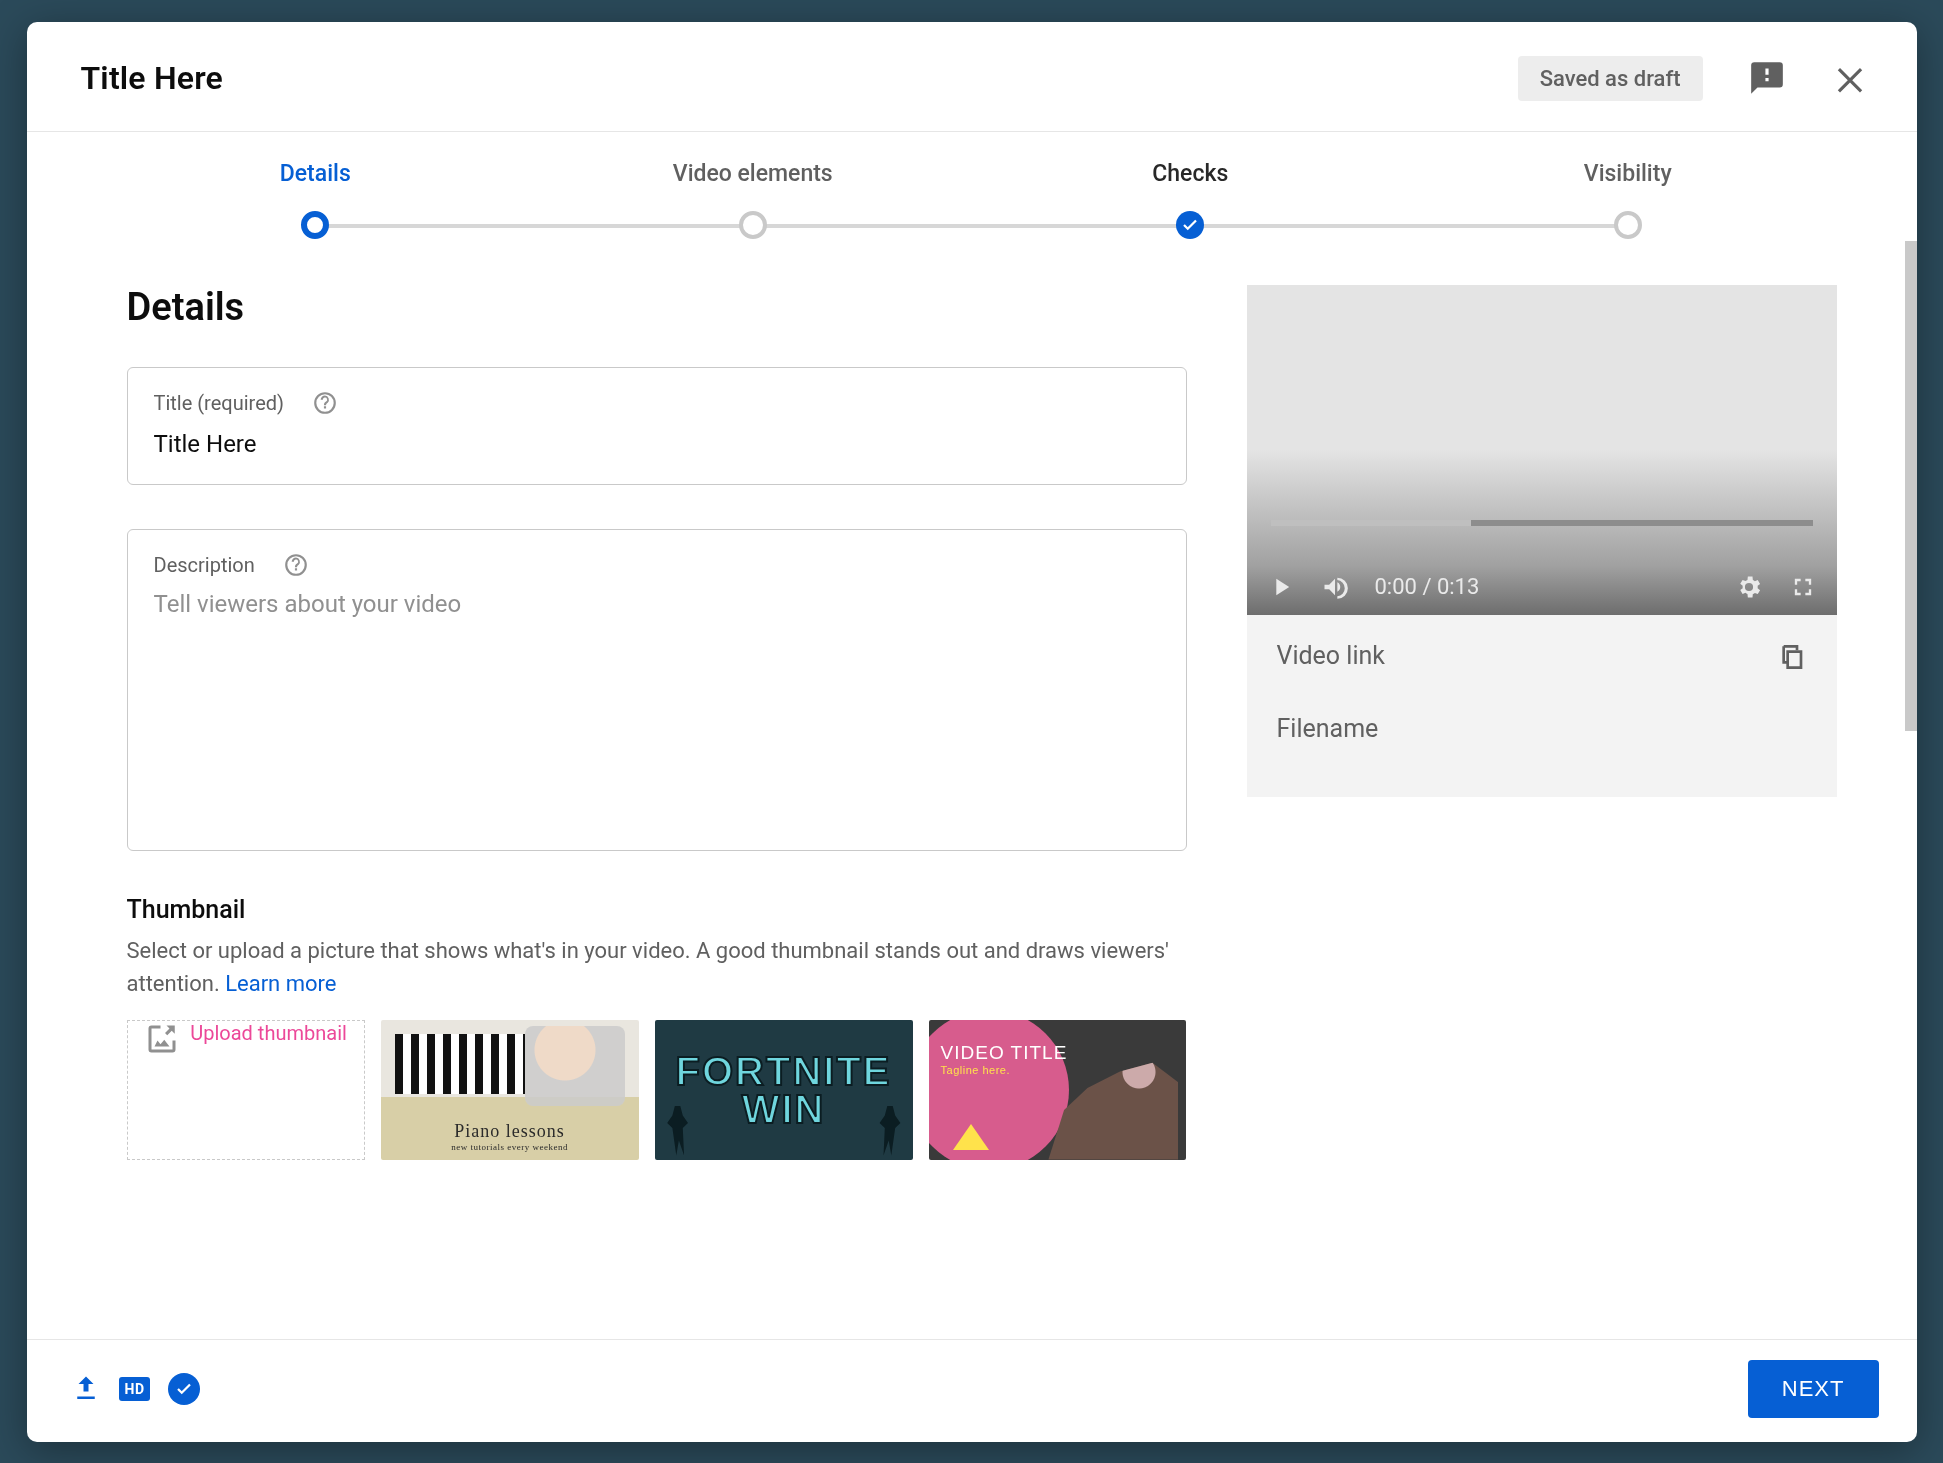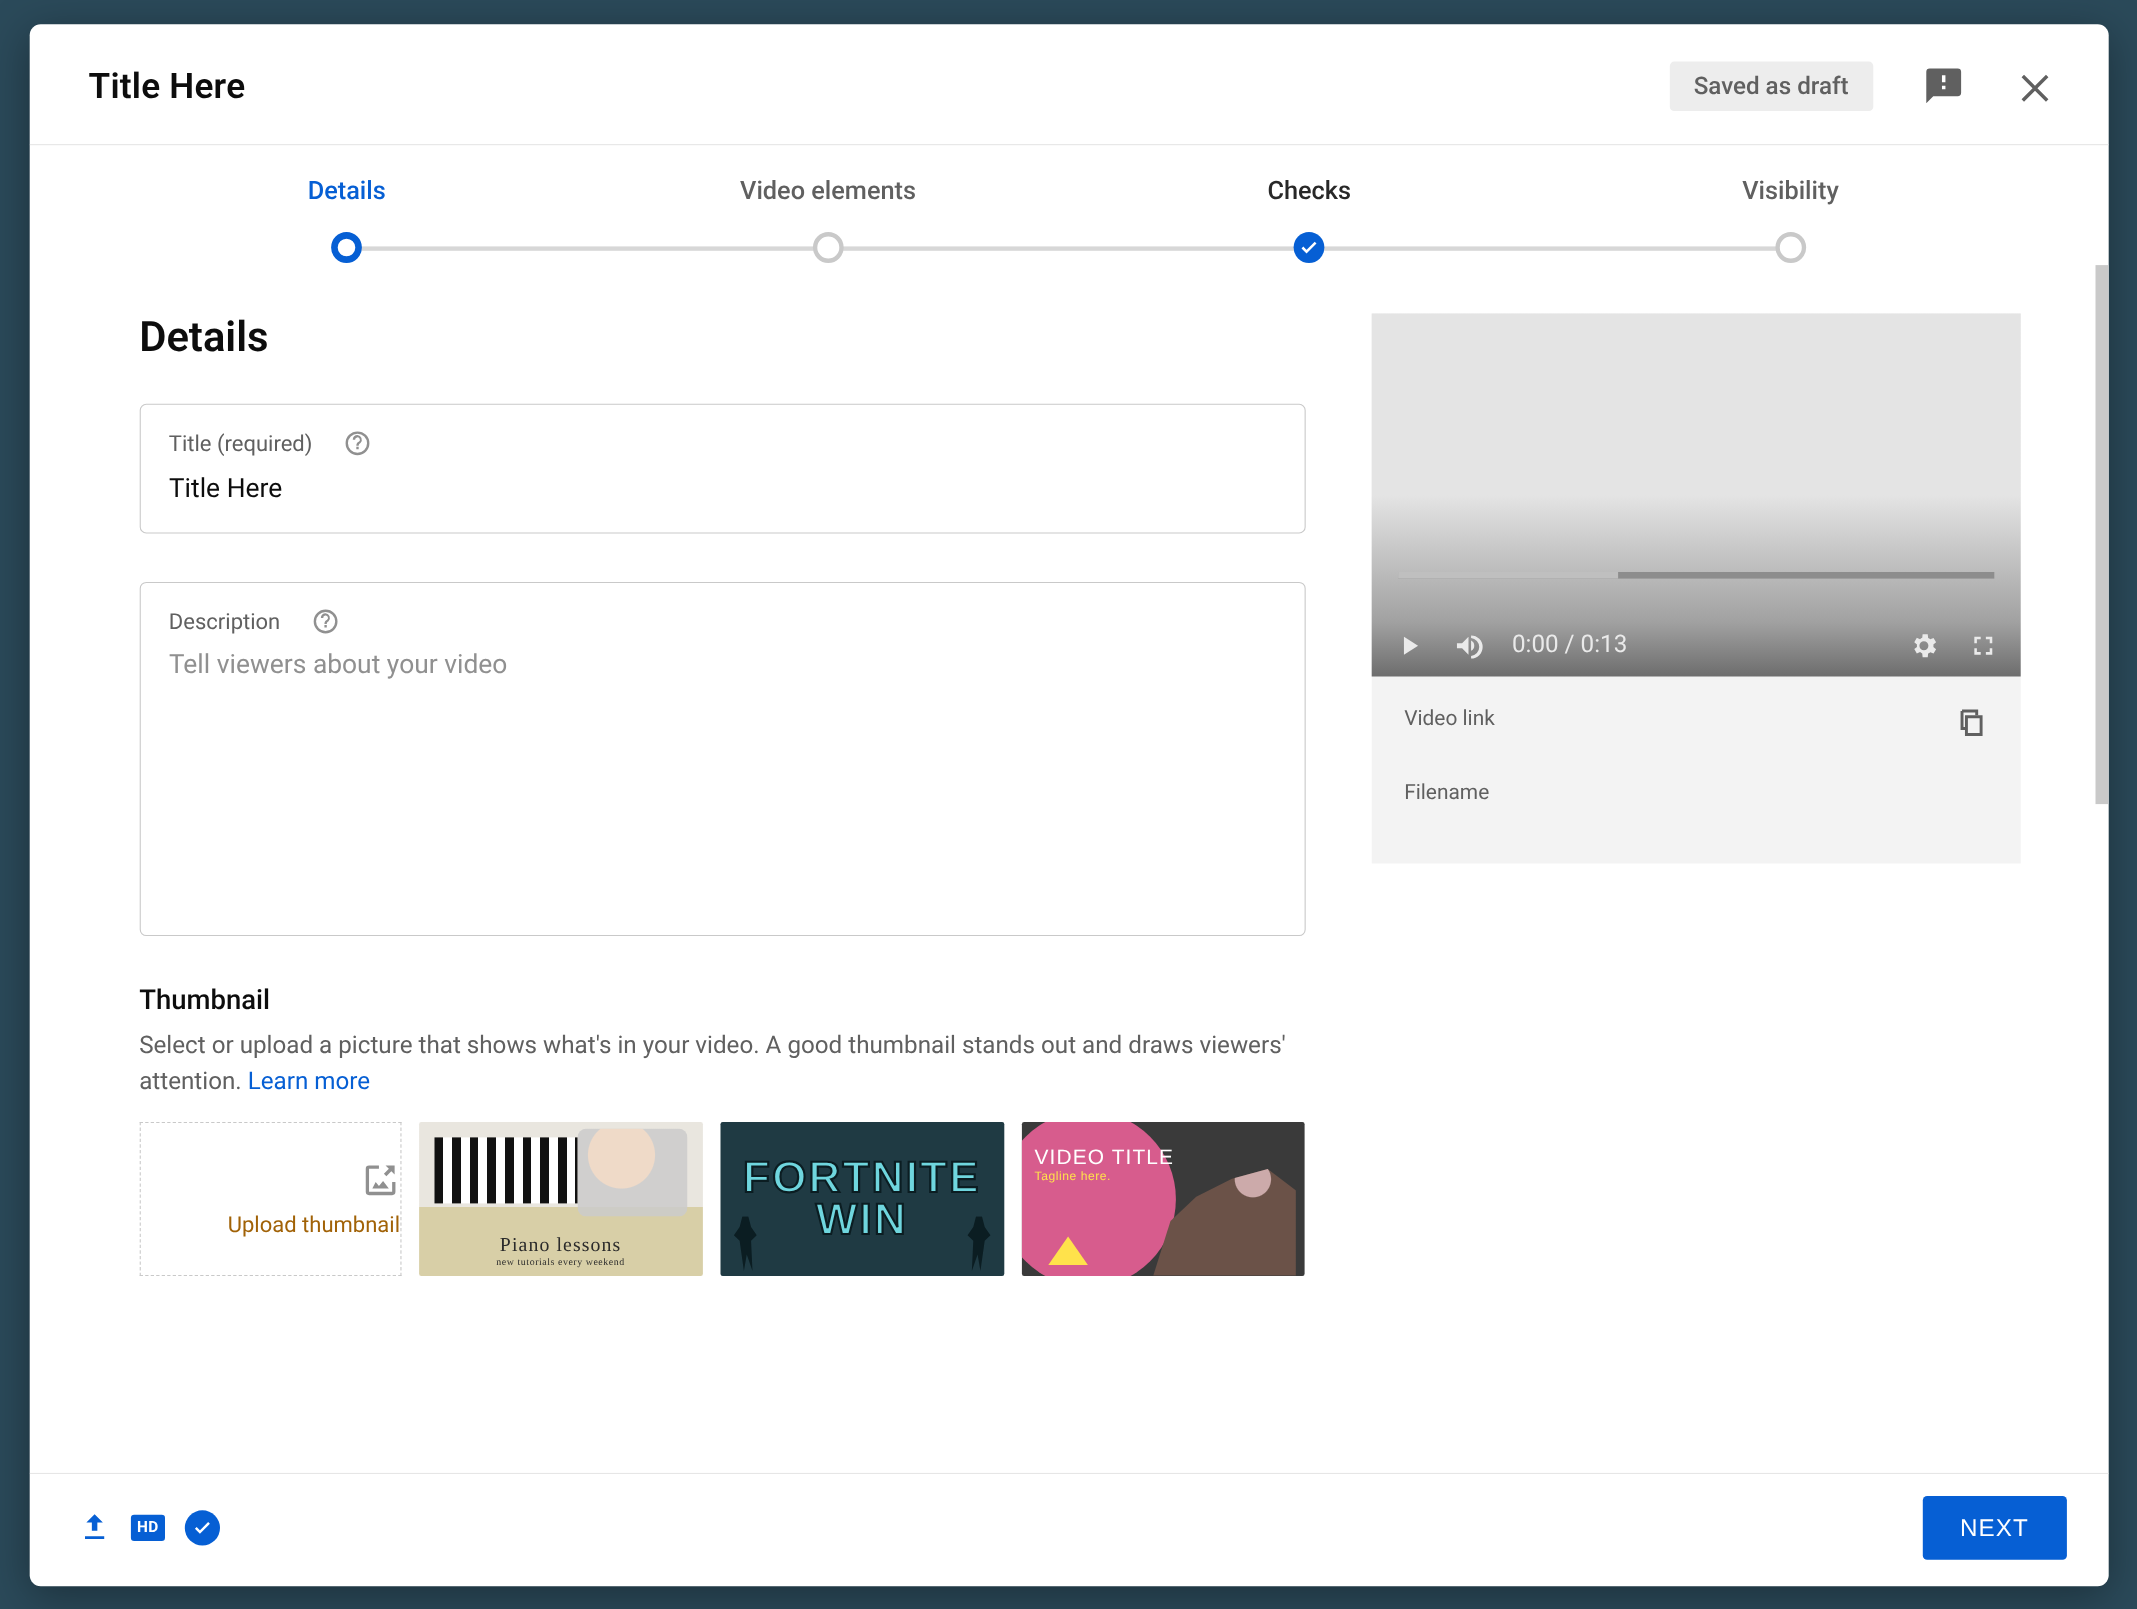--- a/index.html
+++ b/index.html
@@ -94,22 +94,22 @@
   }
   .desc-area::placeholder { color:#909090; }
 
   .thumb-heading { font-size:25px; font-weight:500; margin-bottom:10px; }
   .thumb-desc { font-size:22px; color:#606060; line-height:1.5; max-width:1060px; }
   .thumb-desc a { color:#065fd4; text-decoration:none; cursor:pointer; }
 
   .thumb-row { display:flex; gap:16px; margin-top:20px; }
   .upload-thumb {
     width:240px; height:140px; border:1px dashed #c9c9c9; display:flex;
-    flex-direction:column; align-items:flex-end; justify-content:center; gap:10px;
-    color:#a16207; font-size:20px; cursor:pointer;
+    flex-direction:row; align-items:flex-start; justify-content:center; gap:10px;
+    color:#ec4899; font-size:20px; cursor:pointer;
   }
   .upload-thumb svg { width:36px; height:36px; color:#909090; }
   .thumb-img { width:260px; height:140px; border-radius:2px; overflow:hidden; cursor:pointer; }
 
   
   .t1 {
     background: linear-gradient(180deg,#e9e6df 0%,#e9e6df 55%,#d8cfa7 55%,#d8cfa7 100%);
     position:relative;
   }
   .t1::before {
@@ -182,21 +182,21 @@
     position:absolute; left:24px; right:24px; top:235px; height:6px; background:#8d8d8d;
   }
   .prog-fill { height:100%; width:37%; background:#bfbfbf; }
   .controls {
     position:absolute; left:20px; right:20px; bottom:14px; display:flex; align-items:center;
     color:#eaeaea; font-size:22px; gap:26px;
   }
   .controls .grow { flex:1; }
   .controls svg { width:28px; height:28px; fill:#eaeaea; }
   .meta { padding:26px 30px 44px; position:relative; }
-  .meta-label { color:#606060; font-size:19px; margin-bottom:44px; }
+  .meta-label { color:#606060; font-size:25px; margin-bottom:44px; }
   .copy-icon { position:absolute; right:28px; top:26px; color:#606060; cursor:pointer; }
   .copy-icon svg { width:32px; height:32px; }
 
   
   .dlg-footer {
     border-top:1px solid #e6e6e6; display:flex; align-items:center;
     padding:20px 38px 24px 44px; gap:22px;
   }
   .ftr-icons { display:flex; align-items:center; gap:18px; }
   .ftr-icons svg { width:30px; height:30px; }

